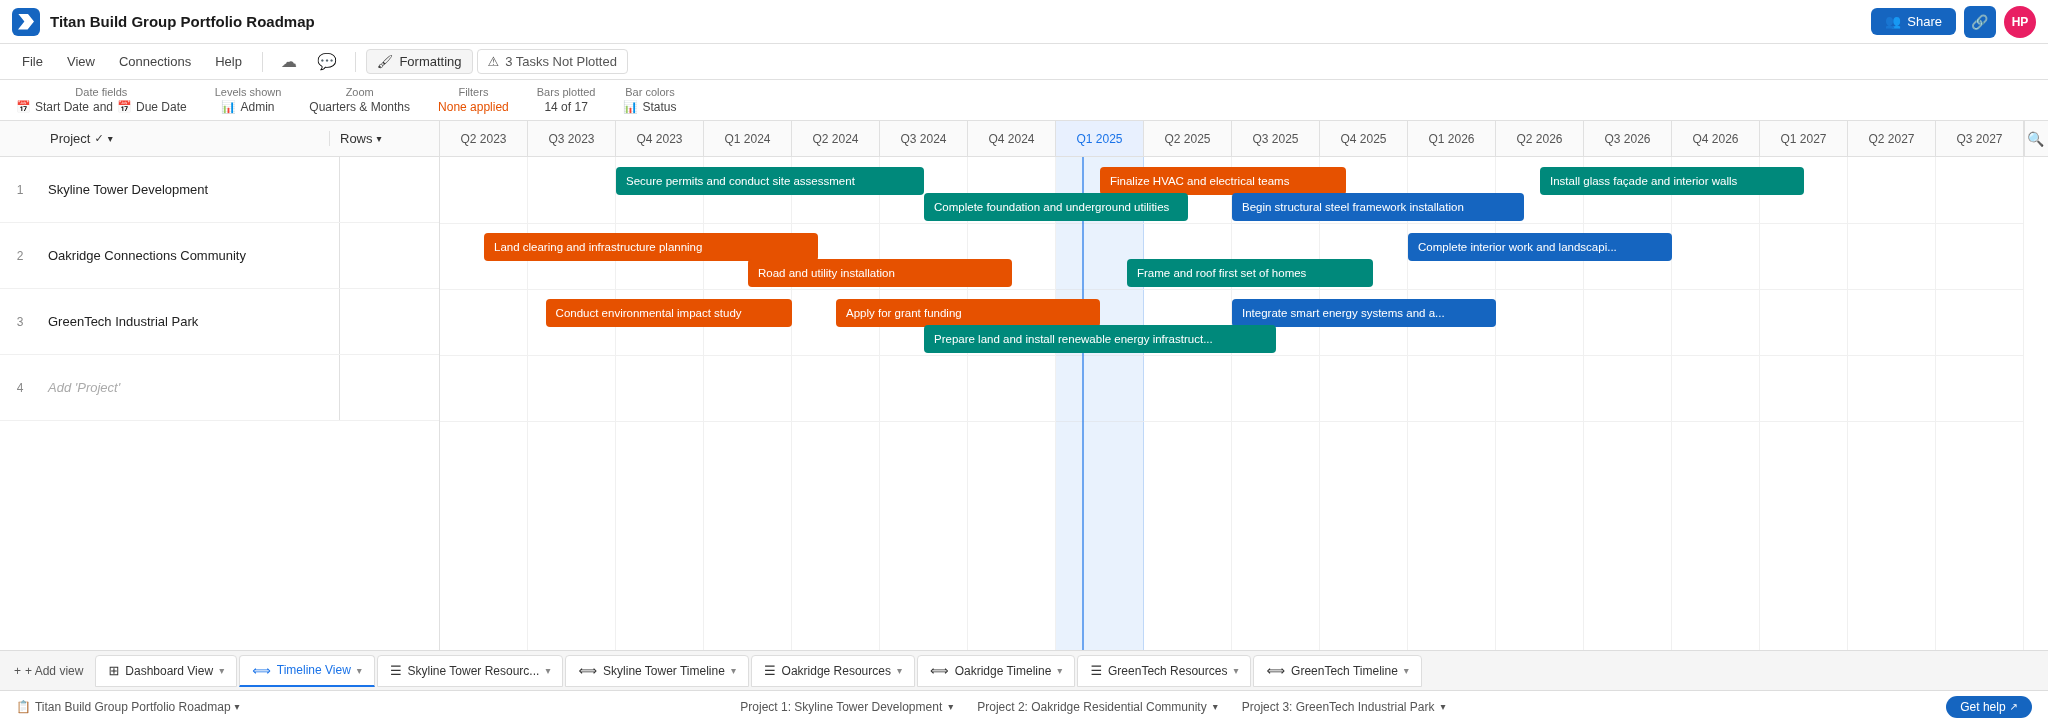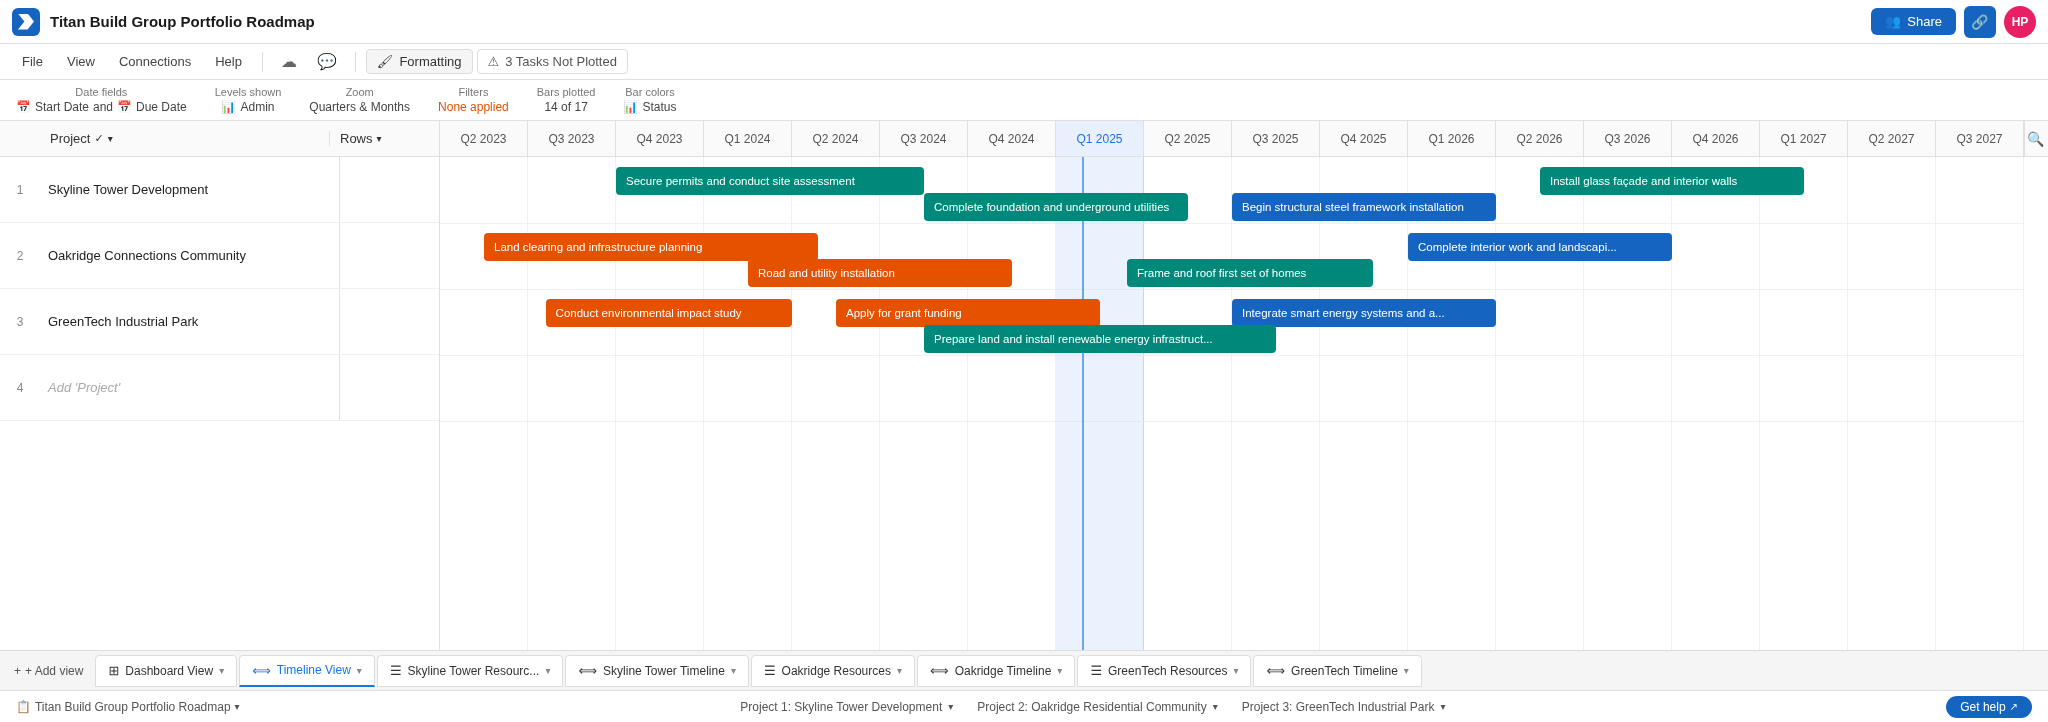--- a/index.html
+++ b/index.html
@@ -255,23 +255,24 @@
             <div class="grid-col" style="width: 88px; min-width: 88px;"></div>
           </div>
           <div class="gantt-row-line" style="top: 66px; left: 0px; right: 0px;"></div>
           <div class="gantt-row-line" style="top: 132px; left: 0px; right: 0px;"></div>
           <div class="gantt-row-line" style="top: 198px; left: 0px; right: 0px;"></div>
           <div class="gantt-row-line" style="top: 264px; left: 0px; right: 0px;"></div>
           <div class="today-highlight" style="left: 616px; width: 88px;"></div>
           <div class="today-line" style="left: 642.4px;"></div>
           <div class="gantt-bars-layer" style="width: 1584px; position: absolute; top: 0px; left: 0px;">
             <div class="gantt-bar" style="background: rgb(0, 137, 123); left: 176px; width: 308px; top: 10px;">Secure permits and conduct site assessment</div>
+            <div class="gantt-bar" style="background: rgb(230, 81, 0); left: 660px; width: 246.4px; top: 10px;">Finalize HVAC and electrical teams</div>
             <div class="gantt-bar" style="background: rgb(0, 137, 123); left: 1100px; width: 264px; top: 10px;">Install glass façade and interior walls</div>
             <div class="gantt-bar" style="background: rgb(0, 137, 123); left: 484px; width: 264px; top: 36px;">Complete foundation and underground utilities</div>
-            <div class="gantt-bar" style="background: rgb(21, 101, 192); left: 792px; width: 264px; top: 36px;">Begin structural steel framework installation</div>
+            <div class="gantt-bar" style="background: rgb(21, 101, 192); left: 792px; width: 292px; top: 36px;">Begin structural steel framework installation</div>
             <div class="gantt-bar" style="background: rgb(230, 81, 0); left: 44px; width: 334.4px; top: 76px;">Land clearing and infrastructure planning</div>
             <div class="gantt-bar" style="background: rgb(21, 101, 192); left: 968px; width: 264px; top: 76px;">Complete interior work and landscapi...</div>
             <div class="gantt-bar" style="background: rgb(230, 81, 0); left: 308px; width: 264px; top: 102px;">Road and utility installation</div>
             <div class="gantt-bar" style="background: rgb(0, 137, 123); left: 660px; width: 246.4px; top: 102px; margin-left: 27px;">Frame and roof first set of homes</div>
             <div class="gantt-bar" style="background: rgb(230, 81, 0); left: 105.6px; width: 246.4px; top: 142px;">Conduct environmental impact study</div>
             <div class="gantt-bar" style="background: rgb(21, 101, 192); left: 792px; width: 264px; top: 142px;">Integrate smart energy systems and a...</div>
             <div class="gantt-bar" style="background: rgb(230, 81, 0); left: 396px; width: 264px; top: 142px;">Apply for grant funding</div>
             <div class="gantt-bar" style="background: rgb(0, 137, 123); left: 484px; width: 352px; top: 168px;">Prepare land and install renewable energy infrastruct...</div>
           </div>
         </div>

